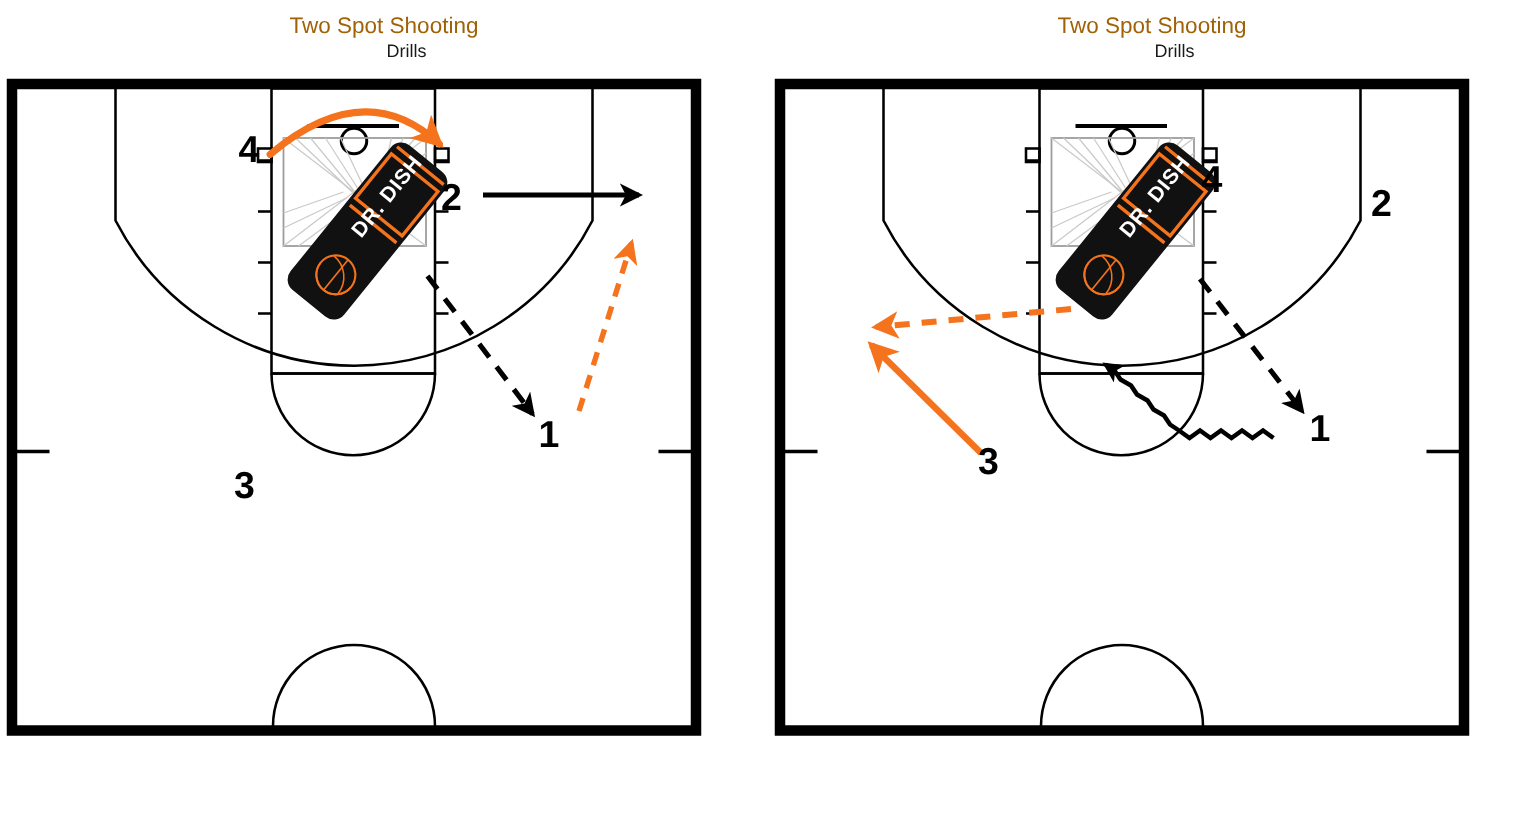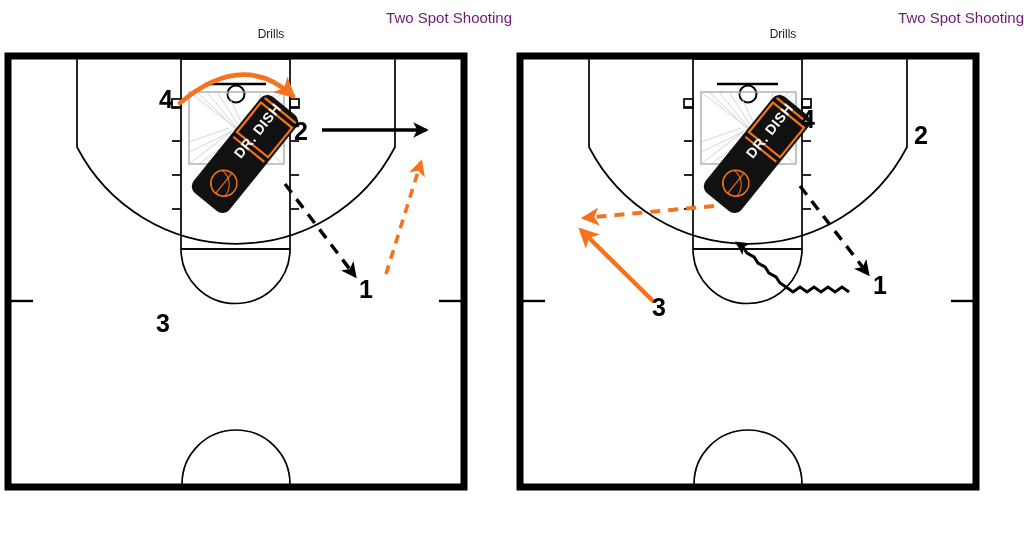--- a/index.html
+++ b/index.html
@@ -3,21 +3,21 @@
 <meta charset="utf-8">
 <style>
   html,body{margin:0;padding:0;background:#ffffff;}
   body{width:1024px;height:543px;overflow:hidden;
        font-family:"Liberation Sans","DejaVu Sans",sans-serif;color:#000;}
   .page{position:relative;width:1024px;height:543px;background:#fff;}
   .panel{position:absolute;top:0;height:543px;width:512px;}
   .panel.left{left:0;}
   .panel.right{left:512px;}
   .titlebox{position:absolute;top:0;left:0;width:512px;text-align:center;}
-  .title{font-size:15px;line-height:19px;color:#701a75;margin-top:8px;text-align:right;}
+  .title{font-size:15px;line-height:19px;color:#a16207;margin-top:8px;}
   .subtitle{font-size:12px;line-height:15px;color:#1a1a1a;padding-left:30px;}
   .courtwrap{position:absolute;left:0;top:44px;width:512px;height:460px;}
   svg{display:block;}
   .lbl{font-weight:bold;font-size:25px;font-family:"Liberation Sans","DejaVu Sans",sans-serif;}
   .dishtext{font-family:"Liberation Sans","DejaVu Sans",sans-serif;font-weight:bold;}
 </style>
 </head>
 <body>
 
 <div class="page">

